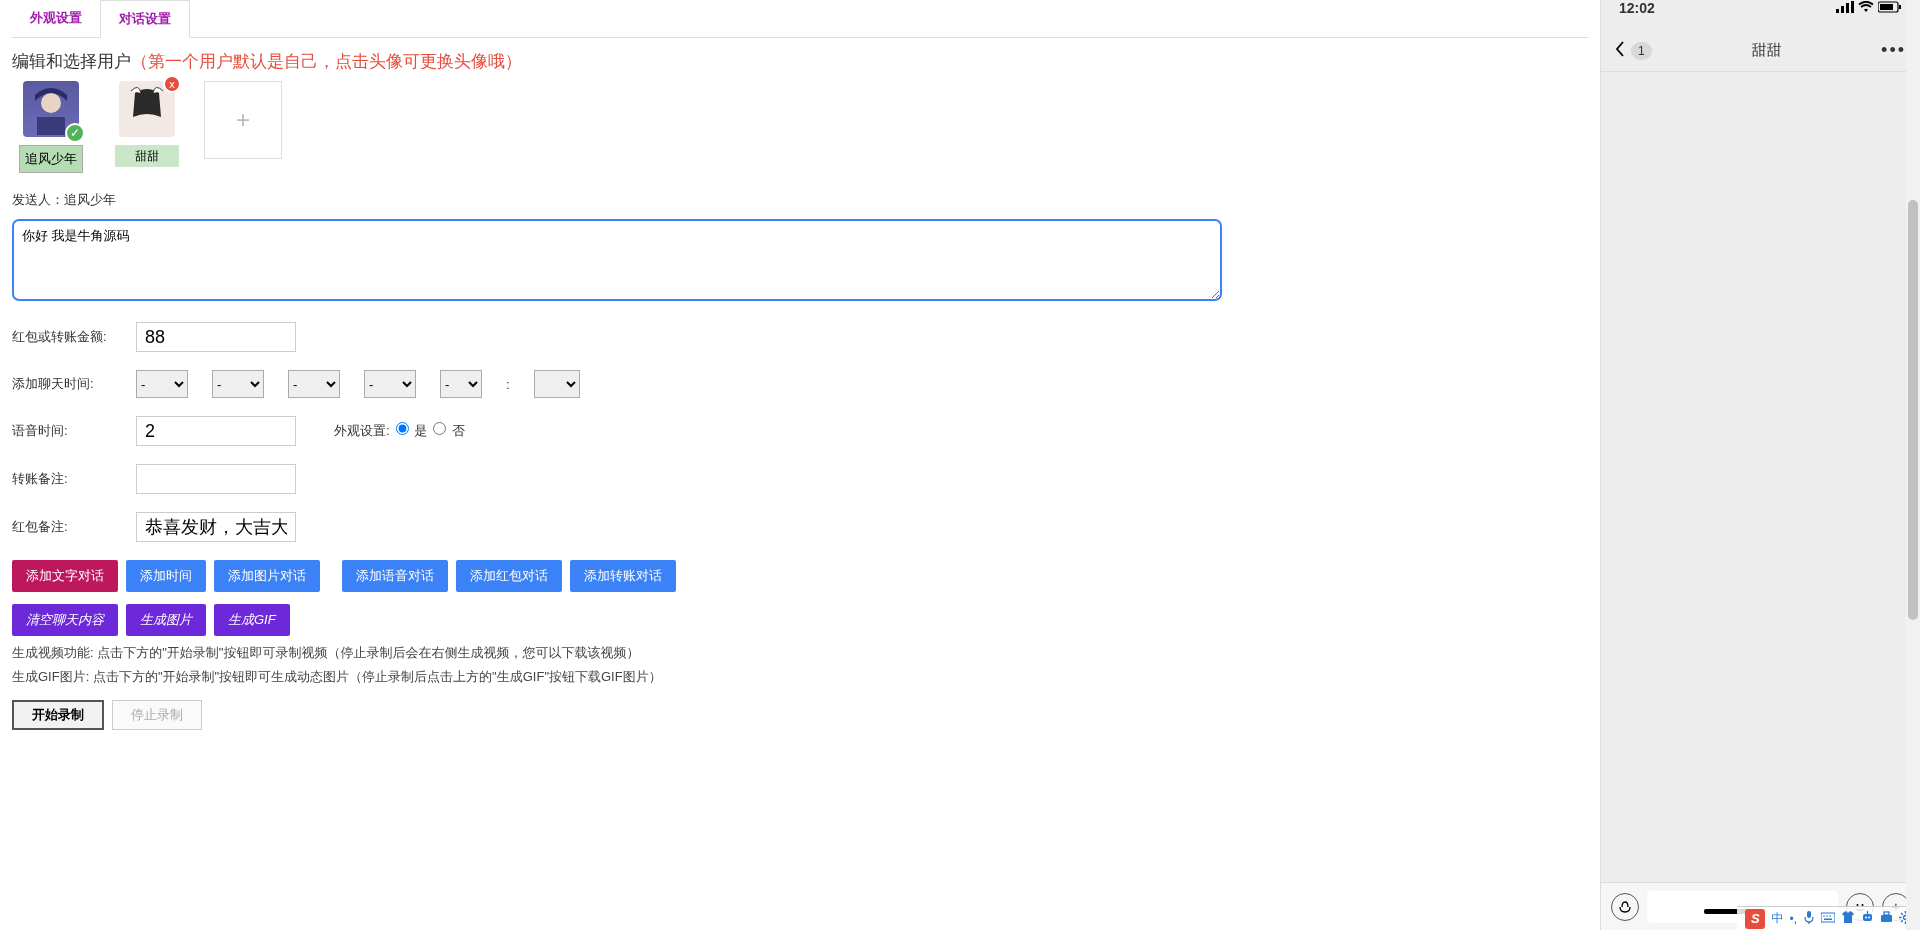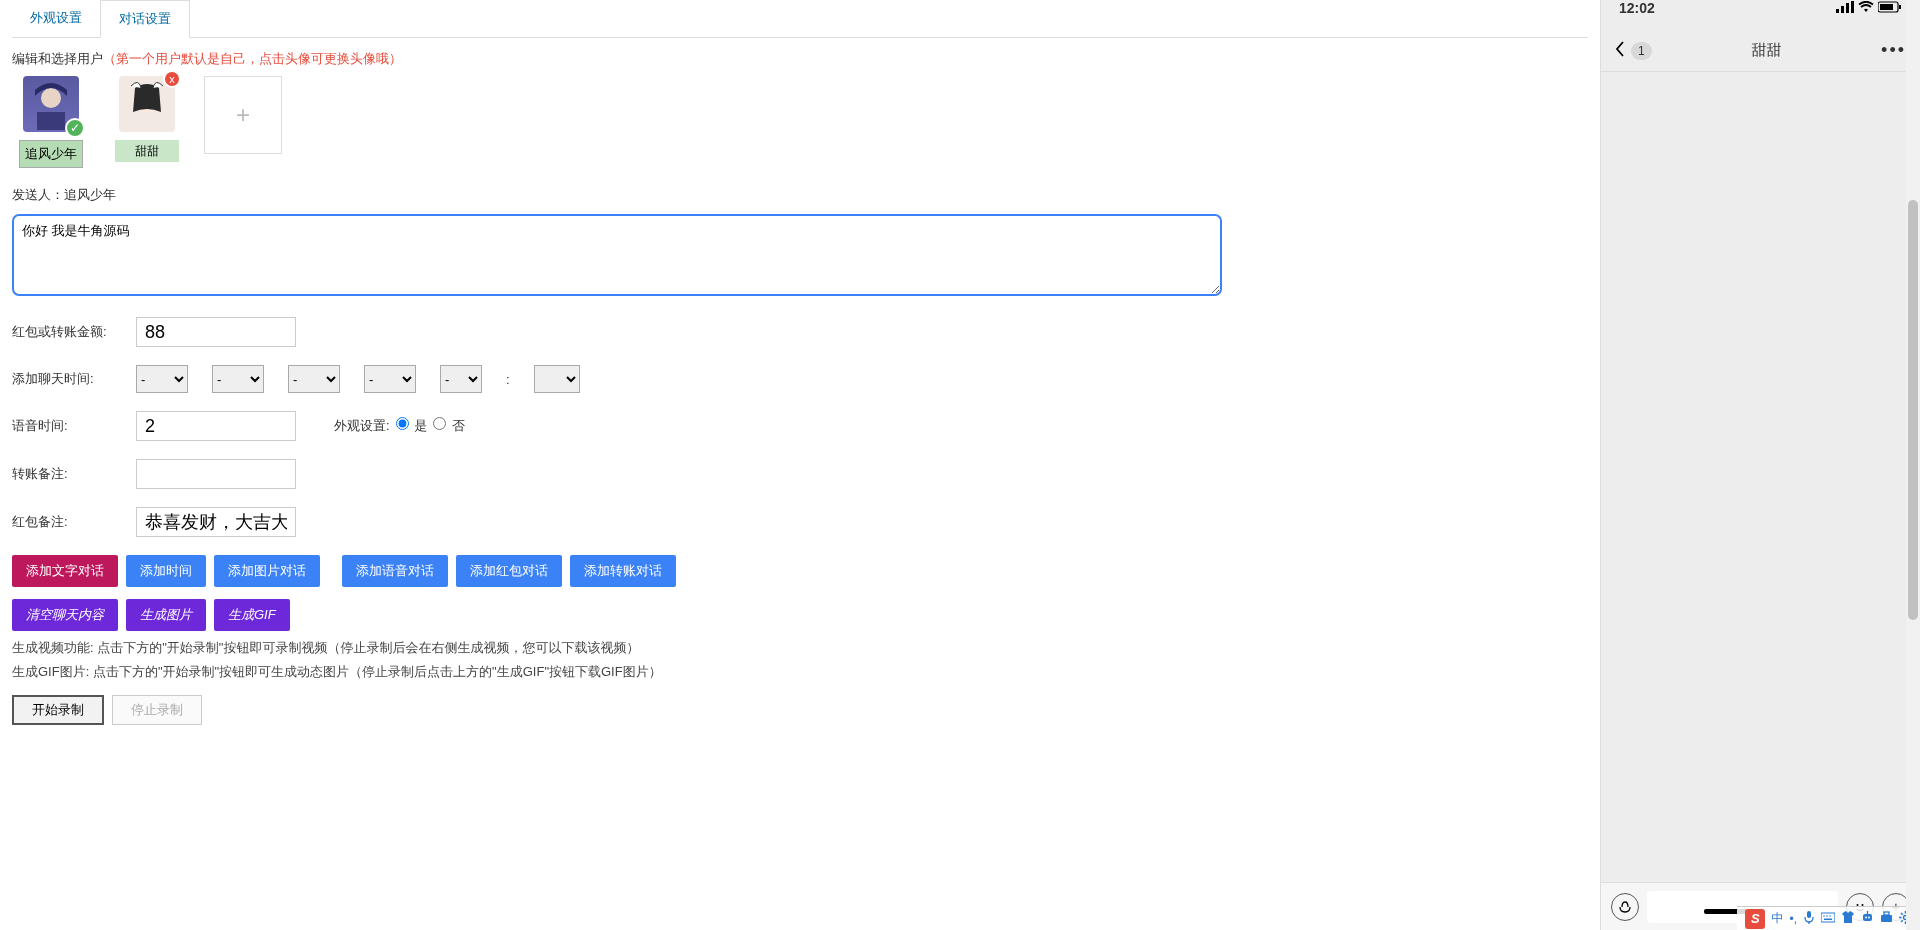--- a/index.html
+++ b/index.html
@@ -2,24 +2,24 @@
 <html><head>
 <meta charset="utf-8">
 <style>
 * { box-sizing: border-box; margin: 0; padding: 0; }
 body { font-family: "Microsoft YaHei", Arial, sans-serif; font-size: 13px; color: #333; background: #fff; }
 .page { display: flex; width: 1920px; height: 930px; position: relative; }
 .left-panel { flex: 1; padding: 0 12px; overflow: hidden; }
 .right-panel { width: 320px; background: #ededed; border-left: 1px solid #ddd; position: relative; display: flex; flex-direction: column; }
 
 .tabs { display: flex; border-bottom: 1px solid #ddd; margin-bottom: 12px; }
-.tab { padding: 9px 18px; cursor: pointer; color: #0369a1; font-size: 13px; }
+.tab { padding: 9px 18px; cursor: pointer; color: #a21caf; font-size: 13px; font-weight: bold; }
 .tab.active { border: 1px solid #ddd; border-bottom: 1px solid #fff; margin-bottom: -1px; background: #fff; }
 
-.section-label { margin: 10px 0 8px; font-size: 13px; }
+.section-label { margin: 10px 0 8px; font-size: 17px; }
 .hint-red { color: #e74c3c; }
 
 .user-cards { display: flex; gap: 18px; margin-bottom: 18px; }
 .user-card { width: 78px; display: flex; flex-direction: column; align-items: center; position: relative; }
 .avatar-box { width: 56px; height: 56px; border-radius: 4px; position: relative; display: flex; align-items: center; justify-content: center; }
 .avatar-box.av1 { background: linear-gradient(#5a5aa0,#6b6bb8); }
 .avatar-box.av2 { background: #f3e9e4; }
 .avsvg { width: 100%; height: 100%; }
 .badge-check { position: absolute; right: -6px; bottom: -6px; width: 20px; height: 20px; border-radius: 50%; background: #52b35a; border: 2px solid #fff; display: flex; align-items: center; justify-content: center; color: #fff; font-size: 12px; }
 .badge-x { position: absolute; right: -6px; top: -6px; width: 18px; height: 18px; border-radius: 50%; background: #e74c3c; border: 2px solid #fff; display: flex; align-items: center; justify-content: center; color: #fff; font-size: 11px; }
@@ -40,21 +40,21 @@
 .btn-row { display: flex; gap: 8px; margin: 12px 0 8px; }
 .btn { height: 32px; padding: 0 14px; border: none; color: #fff; font-size: 13px; cursor: pointer; border-radius: 2px; }
 .btn.green { background: #be185d; }
 .btn.blue { background: #3b82f6; }
 .btn.red { background: #6d28d9; font-style: italic; }
 
 .info-line { font-size: 13px; margin: 6px 0; color: #444; }
 
 .rec-row { display: flex; gap: 8px; margin-top: 14px; }
 .rec-btn { height: 30px; padding: 0 18px; border: 1px solid #888; background: #eee; font-size: 13px; cursor: pointer; }
-.rec-btn.active { border: 2px solid #555; background: #f2f2f2; font-weight: 400; text-align: right; }
+.rec-btn.active { border: 2px solid #555; background: #f2f2f2; font-weight: 700; text-align: right; }
 .rec-btn.disabled { color: #aaa; background: #fafafa; border-color: #ccc; }
 
 
 .phone-status { height: 30px; display: flex; align-items: flex-start; justify-content: space-between; padding: 0 18px; font-size: 14px; font-weight: 600; background: #ededed; }
 .status-icons { display: flex; gap: 4px; align-items: center; }
 .phone-header { height: 42px; display: flex; align-items: center; justify-content: space-between; padding: 0 14px; background: #ededed; border-bottom: 1px solid #ddd; }
 .phone-back { display: flex; align-items: center; gap: 6px; font-size: 14px; }
 .back-badge { background: #d8d8d8; border-radius: 10px; padding: 0 7px; font-size: 12px; height: 18px; display: flex; align-items: center; }
 .phone-title { font-size: 15px; font-weight: 500; }
 .phone-more { font-size: 18px; letter-spacing: 2px; }

